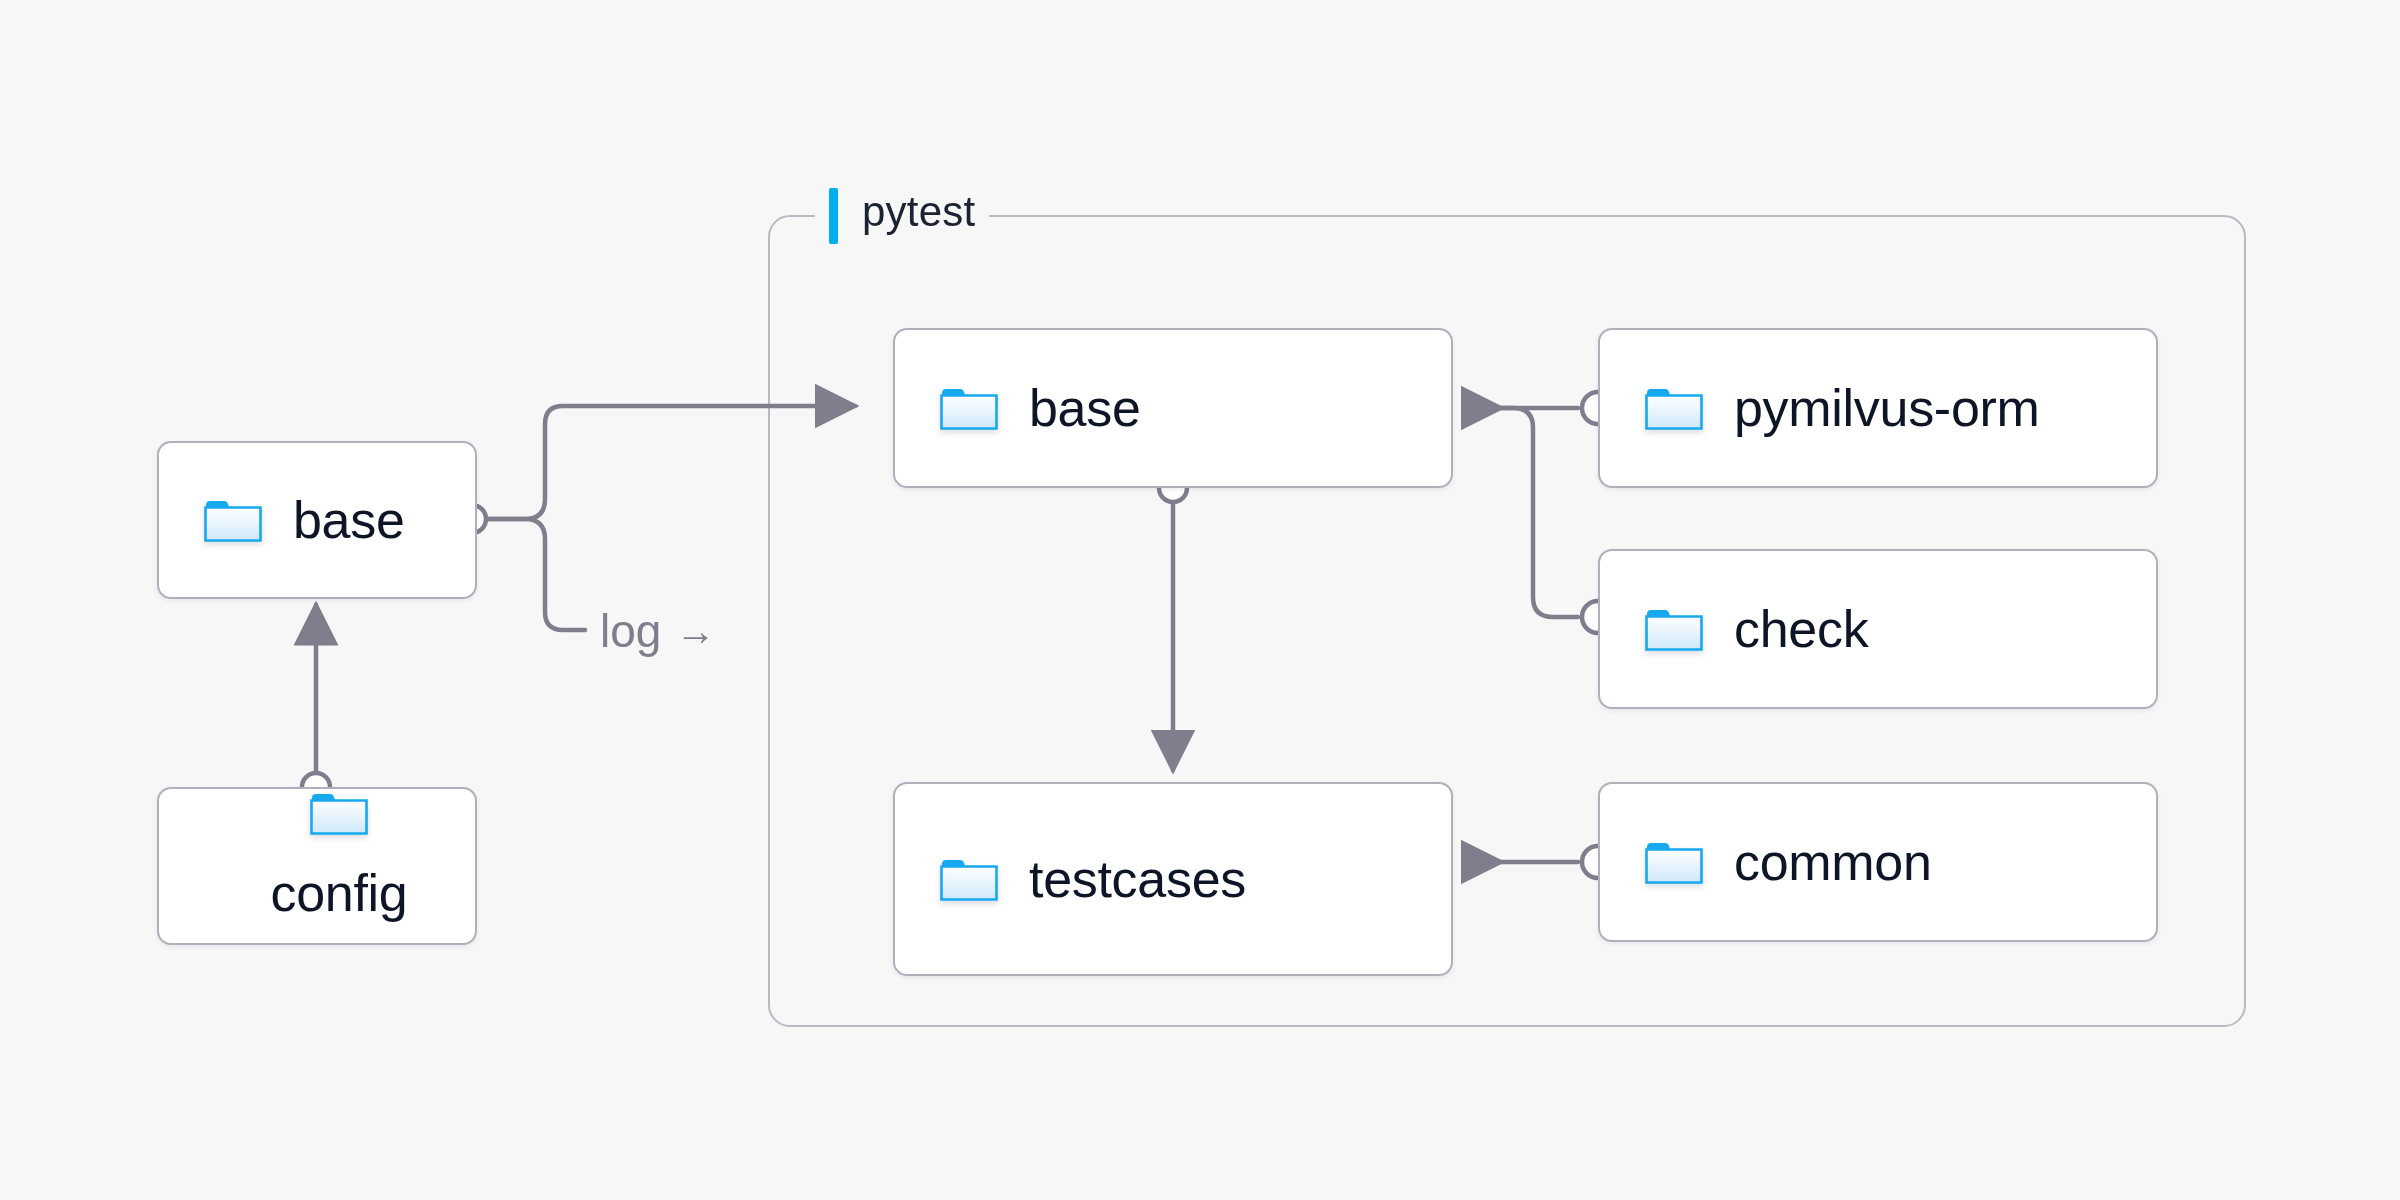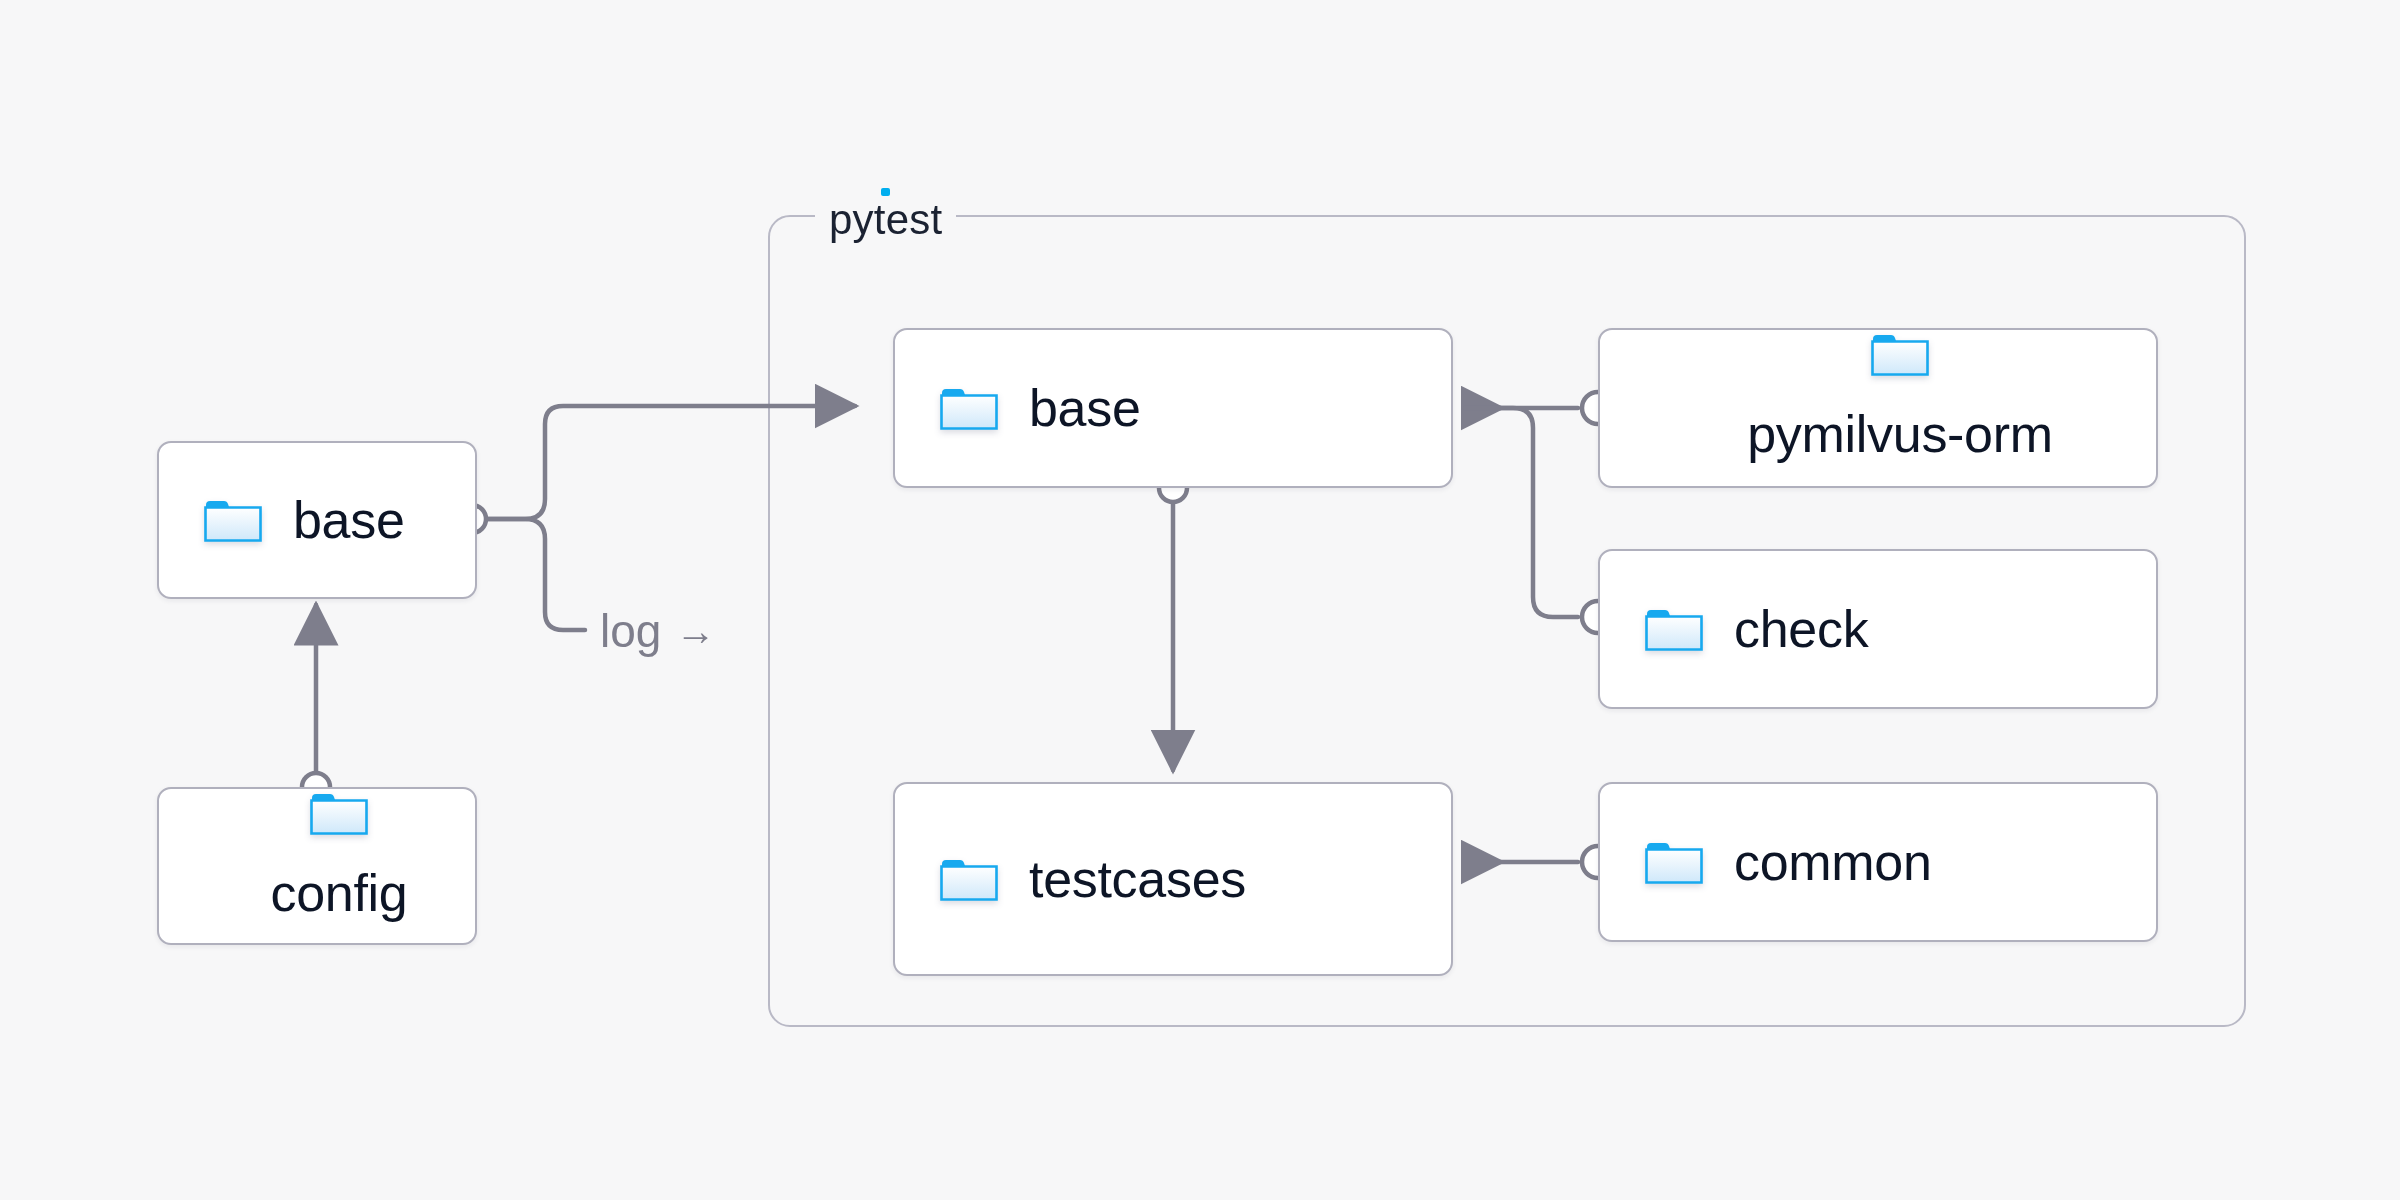--- a/index.html
+++ b/index.html
@@ -15,24 +15,23 @@
 
   .group-box{
     position:absolute;
     border:2px solid #b9b9c6;
     border-radius:22px;
     background:transparent;
     box-sizing:border-box;
   }
   .group-label{
     position:absolute;
-    display:flex;align-items:center;gap:0;
+    display:flex;gap:24px;
     background:#f7f7f8;
     padding:0 14px;
-    flex-direction:column;
   }
   .group-bar{
     width:9px;height:56px;border-radius:2px;background:#00AEEF;
     display:block;
   }
   .group-label-text{
     font-size:42px;color:#1b2232;letter-spacing:.2px;white-space:nowrap;
   }
 
   .node{
@@ -152,21 +151,21 @@
   </div>
 
   <div class="node" style="left:893px;top:782px;width:560px;height:194px;">
     <svg class="folder" viewBox="0 0 60 48">
       <path d="M3 9 Q3 5 7 5 L21 5 Q24 5 25 8 L26 11 L3 11 Z" fill="#17a9ef"></path>
       <path d="M2.5 11.5 L57.5 11.5 L57.5 44.5 L2.5 44.5 Z" fill="url(#folderGrad)" stroke="#17a9ef" stroke-width="2.6"></path>
     </svg>
     <span class="node-label">testcases</span>
   </div>
 
-  <div class="node" style="left:1598px;top:328px;width:560px;height:160px;flex-direction:column;">
+  <div class="node" style="left:1598px;top:328px;width:560px;height:160px;">
     <svg class="folder" viewBox="0 0 60 48">
       <path d="M3 9 Q3 5 7 5 L21 5 Q24 5 25 8 L26 11 L3 11 Z" fill="#17a9ef"></path>
       <path d="M2.5 11.5 L57.5 11.5 L57.5 44.5 L2.5 44.5 Z" fill="url(#folderGrad)" stroke="#17a9ef" stroke-width="2.6"></path>
     </svg>
     <span class="node-label">pymilvus-orm</span>
   </div>
 
   <div class="node" style="left:1598px;top:537px;width:560px;height:160px;margin-top:12px;">
     <svg class="folder" viewBox="0 0 60 48">
       <path d="M3 9 Q3 5 7 5 L21 5 Q24 5 25 8 L26 11 L3 11 Z" fill="#17a9ef"></path>

